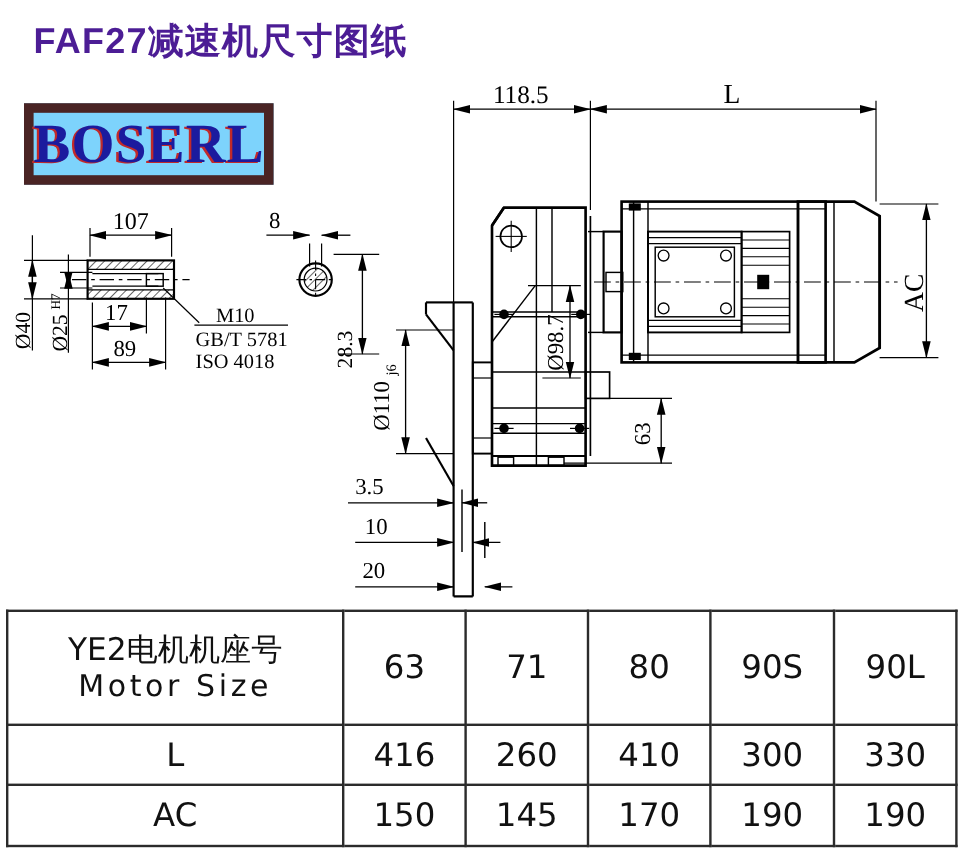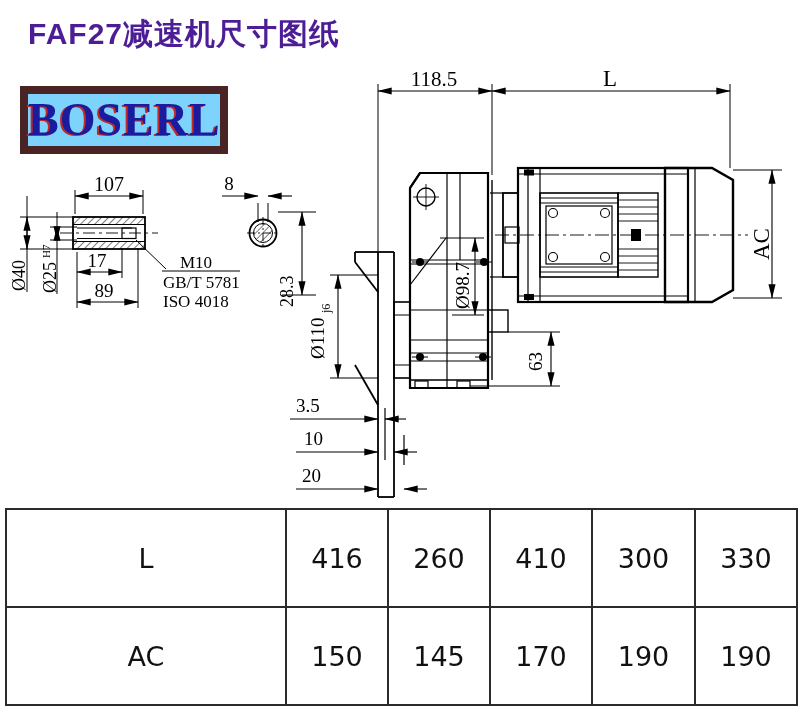--- a/index.html
+++ b/index.html
@@ -266,20 +266,31 @@
 <table class="dim-table">
   <colgroup>
     <col style="width:280px">
       <col style="width:102px">
       <col style="width:102px">
     <col style="width:102px">
       <col style="width:103px">
       <col style="width:102px">
   </colgroup>
   <tbody>
+      <tr class="hdr">
+    <td>
+      <div class="hdr-line1">YE2电机机座号</div>
+      <div class="hdr-line2">Motor Size</div>
+    </td>
+    <td>63</td>
+    <td>71</td>
+    <td>80</td>
+    <td>90S</td>
+    <td>90L</td>
+  </tr>
   <tr class="row">
     <td>L</td>
     <td>416</td>
     <td>260</td>
     <td>410</td>
     <td>300</td>
     <td>330</td>
   </tr>
   <tr class="row">
     <td>AC</td>

